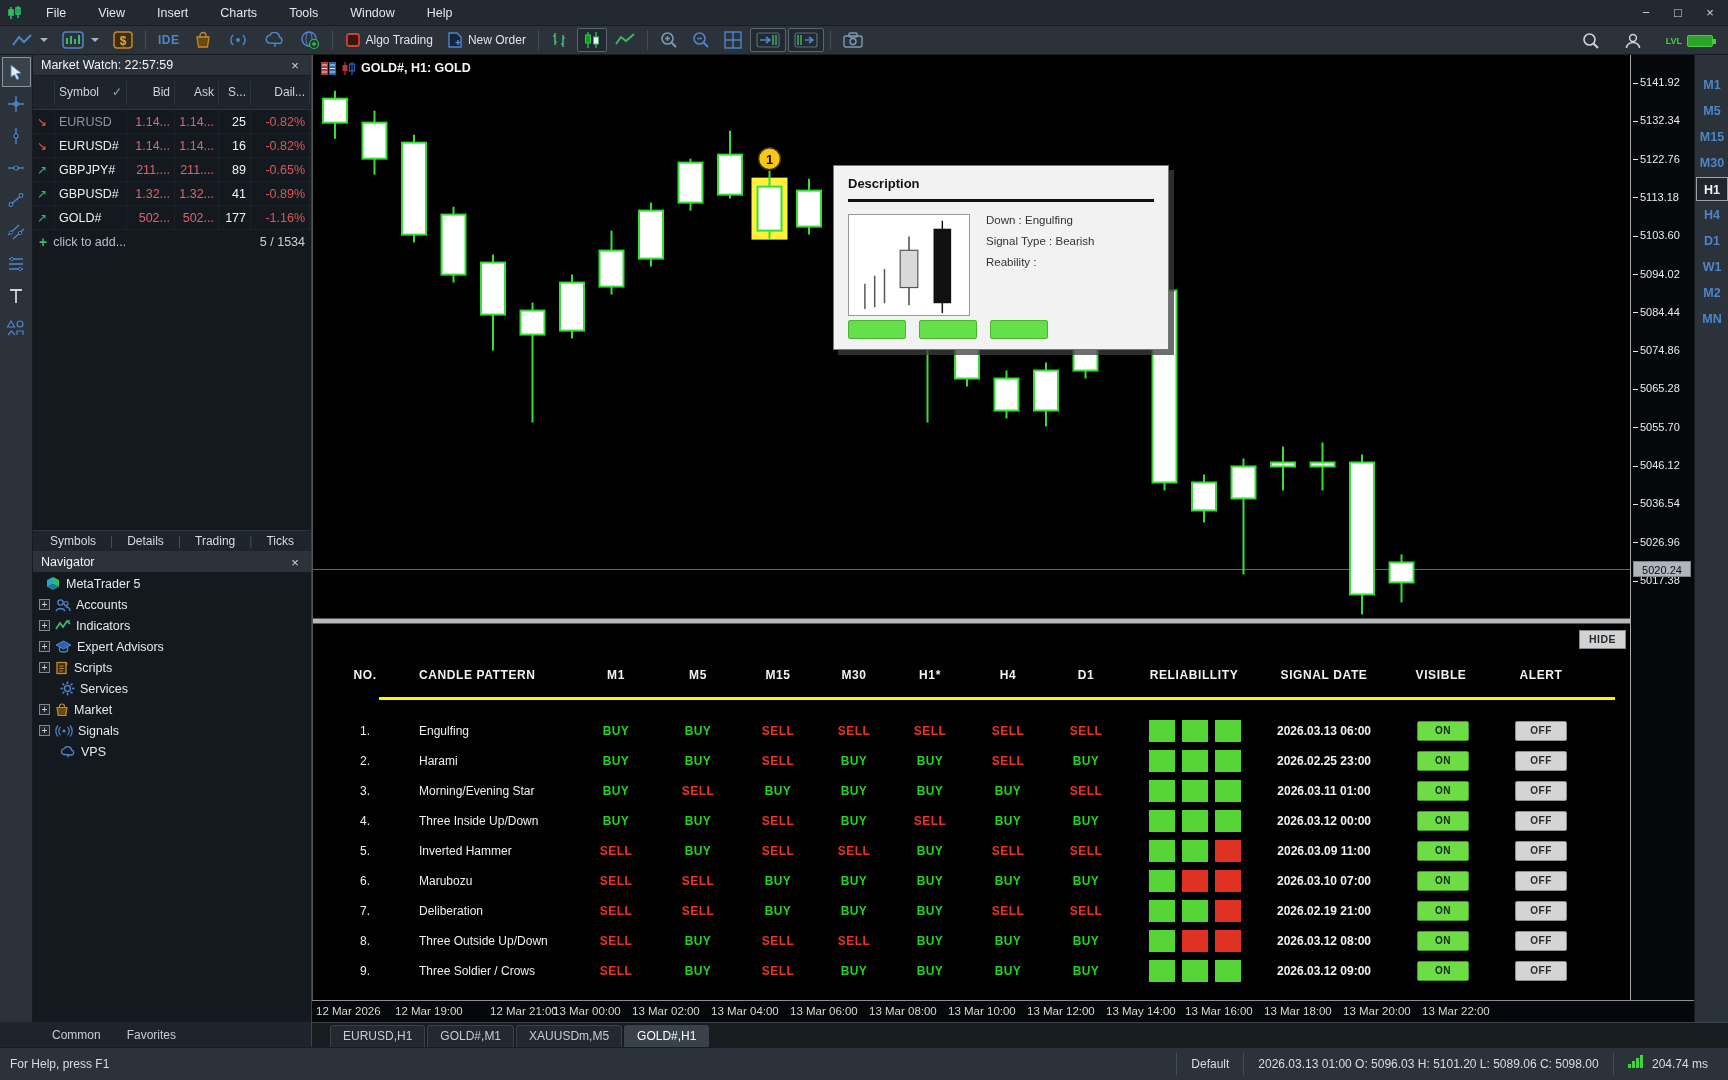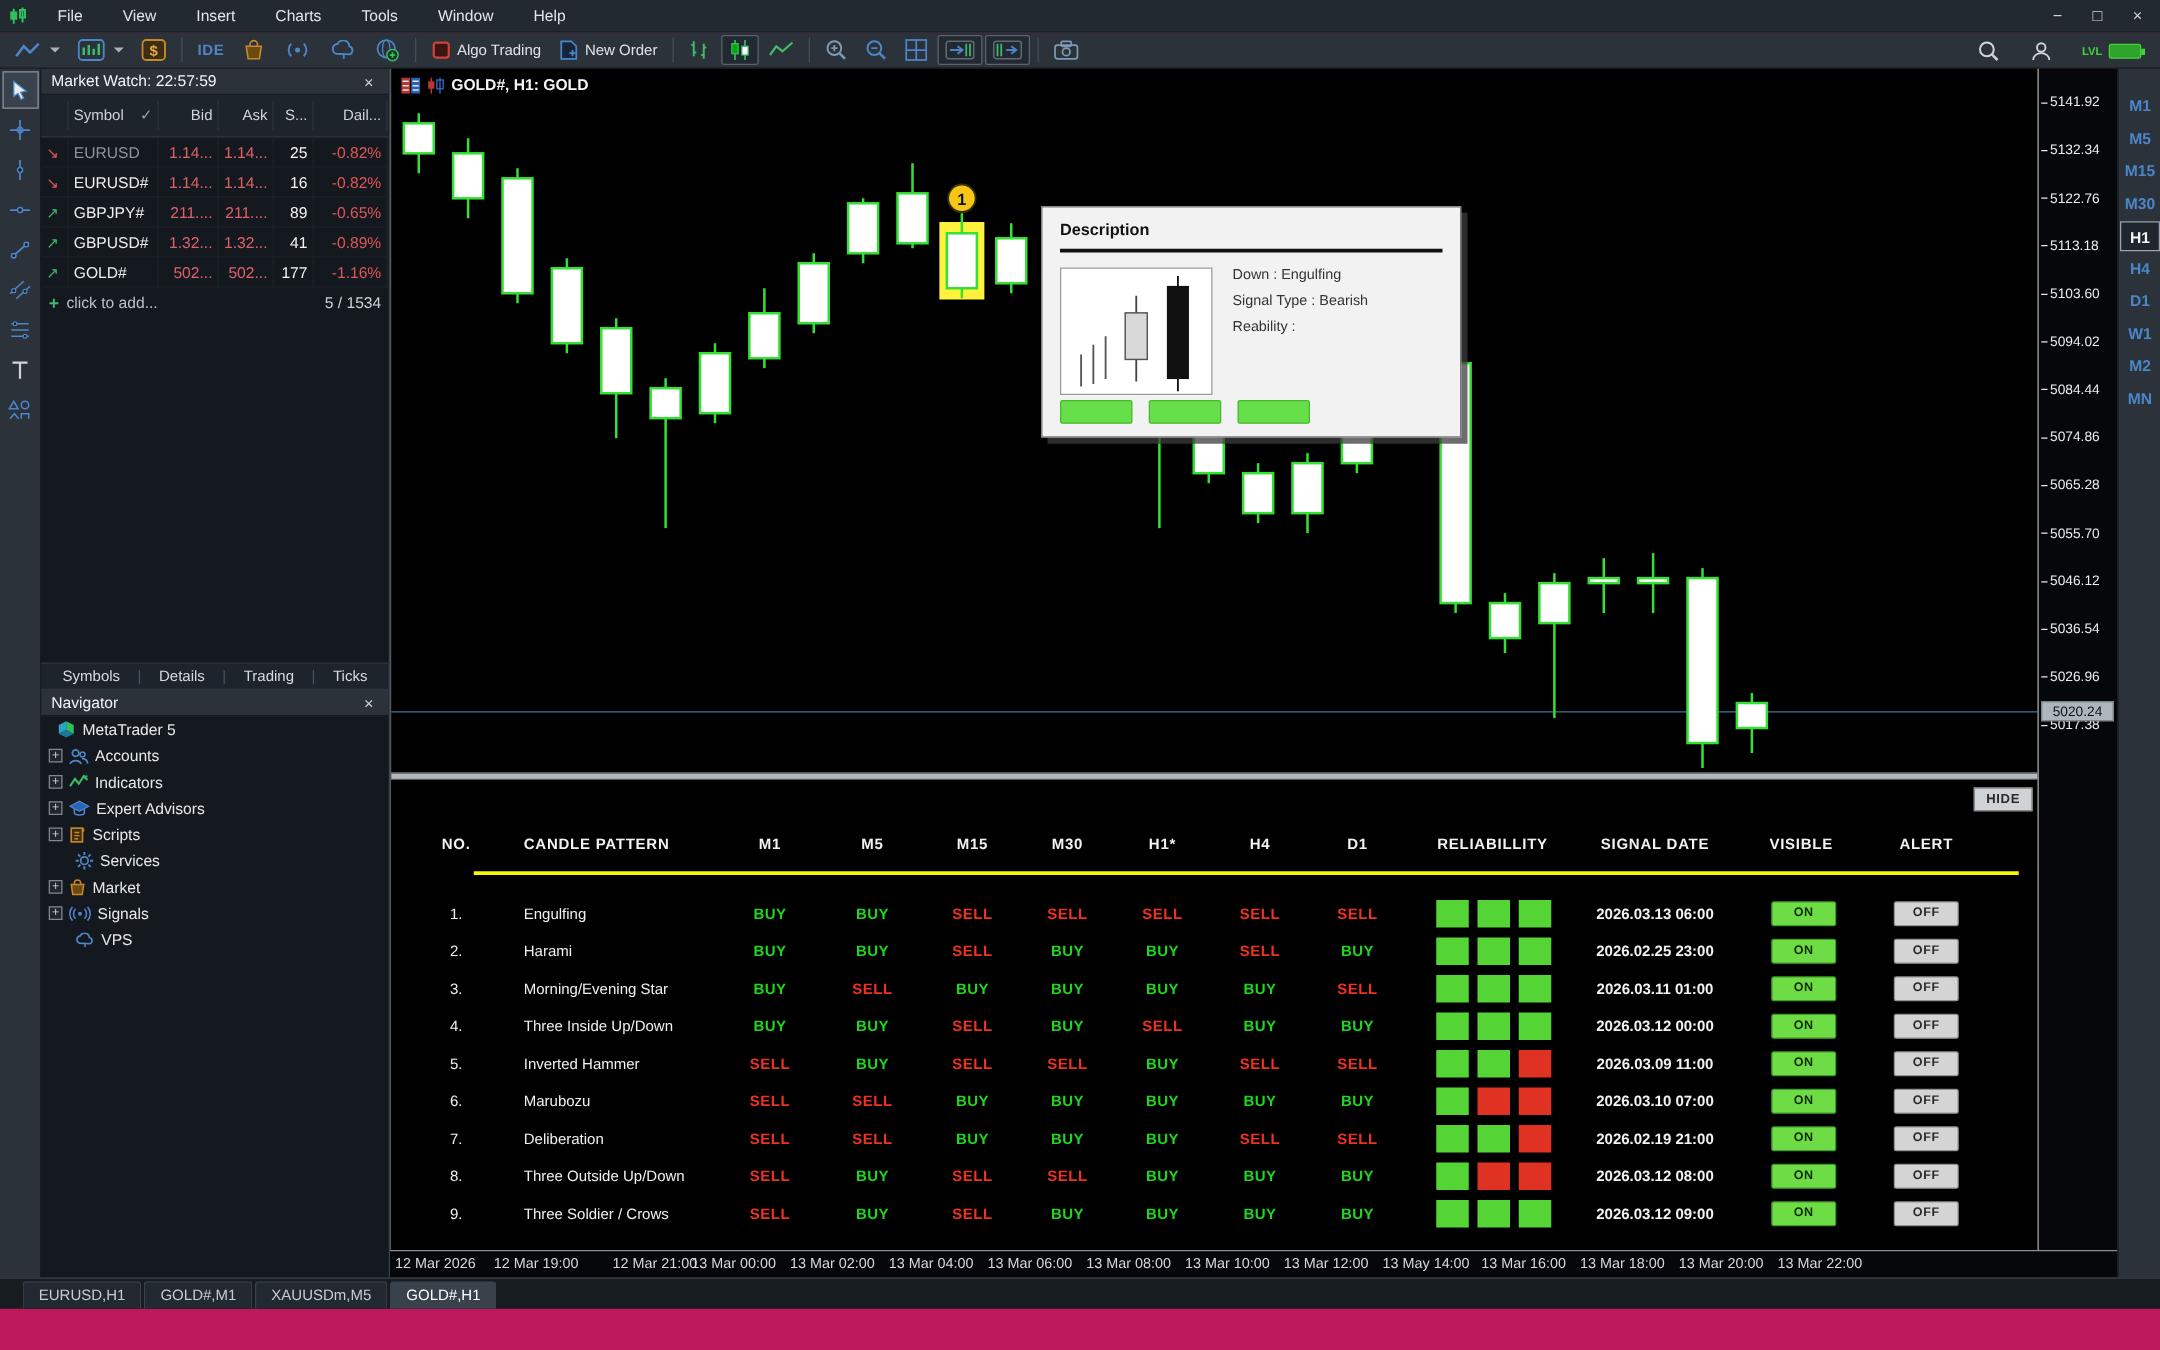--- a/index.html
+++ b/index.html
@@ -944,22 +944,42 @@
         <div class="tf-btn active" style="top: 122px;">H1</div>
         <div class="tf-btn" style="top: 148px;">H4</div>
         <div class="tf-btn" style="top: 174px;">D1</div>
         <div class="tf-btn" style="top: 200px;">W1</div>
         <div class="tf-btn" style="top: 226px;">M2</div>
         <div class="tf-btn" style="top: 252px;">MN</div>
       </div>
   </div>
 
   <div id="tabs-row">
+    <div id="left-tabs">
+        <div class="bottom-tab">Common</div>
+        <div class="bottom-tab">Favorites</div>
+      </div>
     <div id="chart-tabs">
         <div class="chart-tab">EURUSD,H1</div>
         <div class="chart-tab">GOLD#,M1</div>
         <div class="chart-tab">XAUUSDm,M5</div>
         <div class="chart-tab active">GOLD#,H1</div>
       </div>
   </div>
 
+  <div id="statusbar">
+    <span id="sb-help">For Help, press F1</span>
+    <div id="sb-right">
+      <span class="sb-cell">Default</span>
+      <span class="sb-cell">2026.03.13 01:00   O: 5096.03   H: 5101.20   L: 5089.06   C: 5098.00</span>
+      <span class="sb-cell">
+        <span class="ping-bars">
+            <i style="height:4px"></i>
+            <i style="height:7px"></i>
+            <i style="height:10px"></i>
+            <i style="height:13px"></i>
+          </span>
+        <span>204.74 ms</span>
+      </span>
+    </div>
+  </div>
 
 </div>
 
 </body></html>

